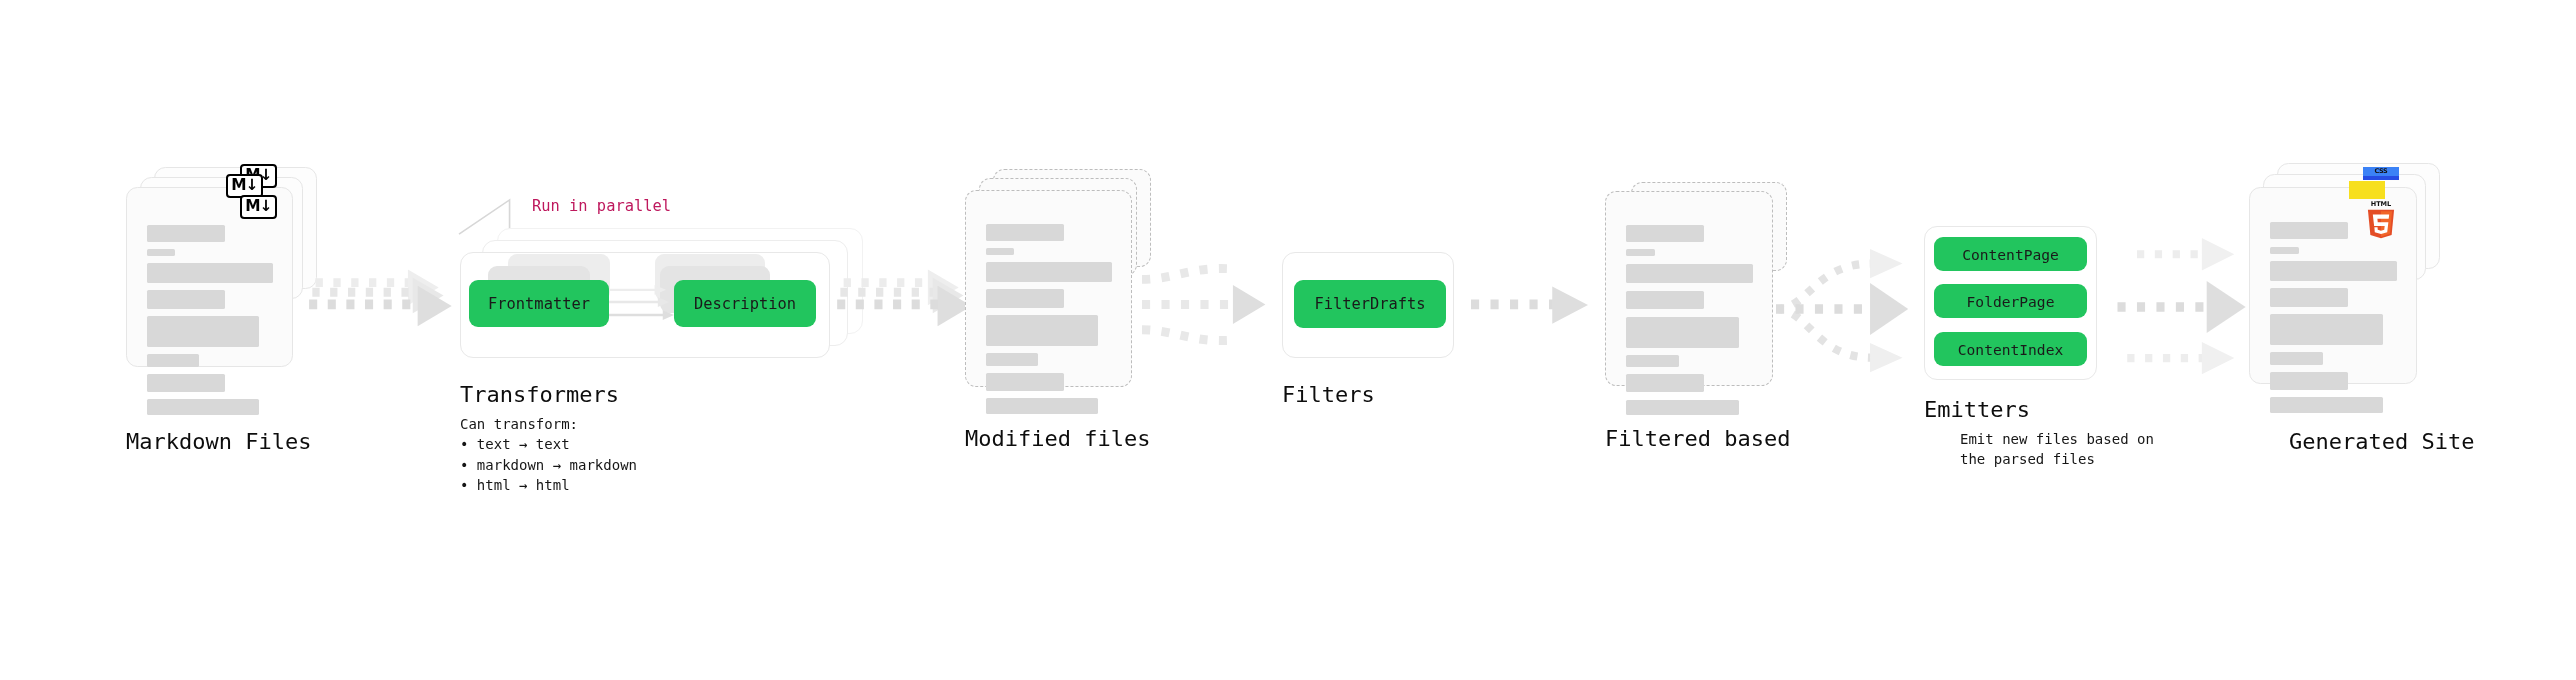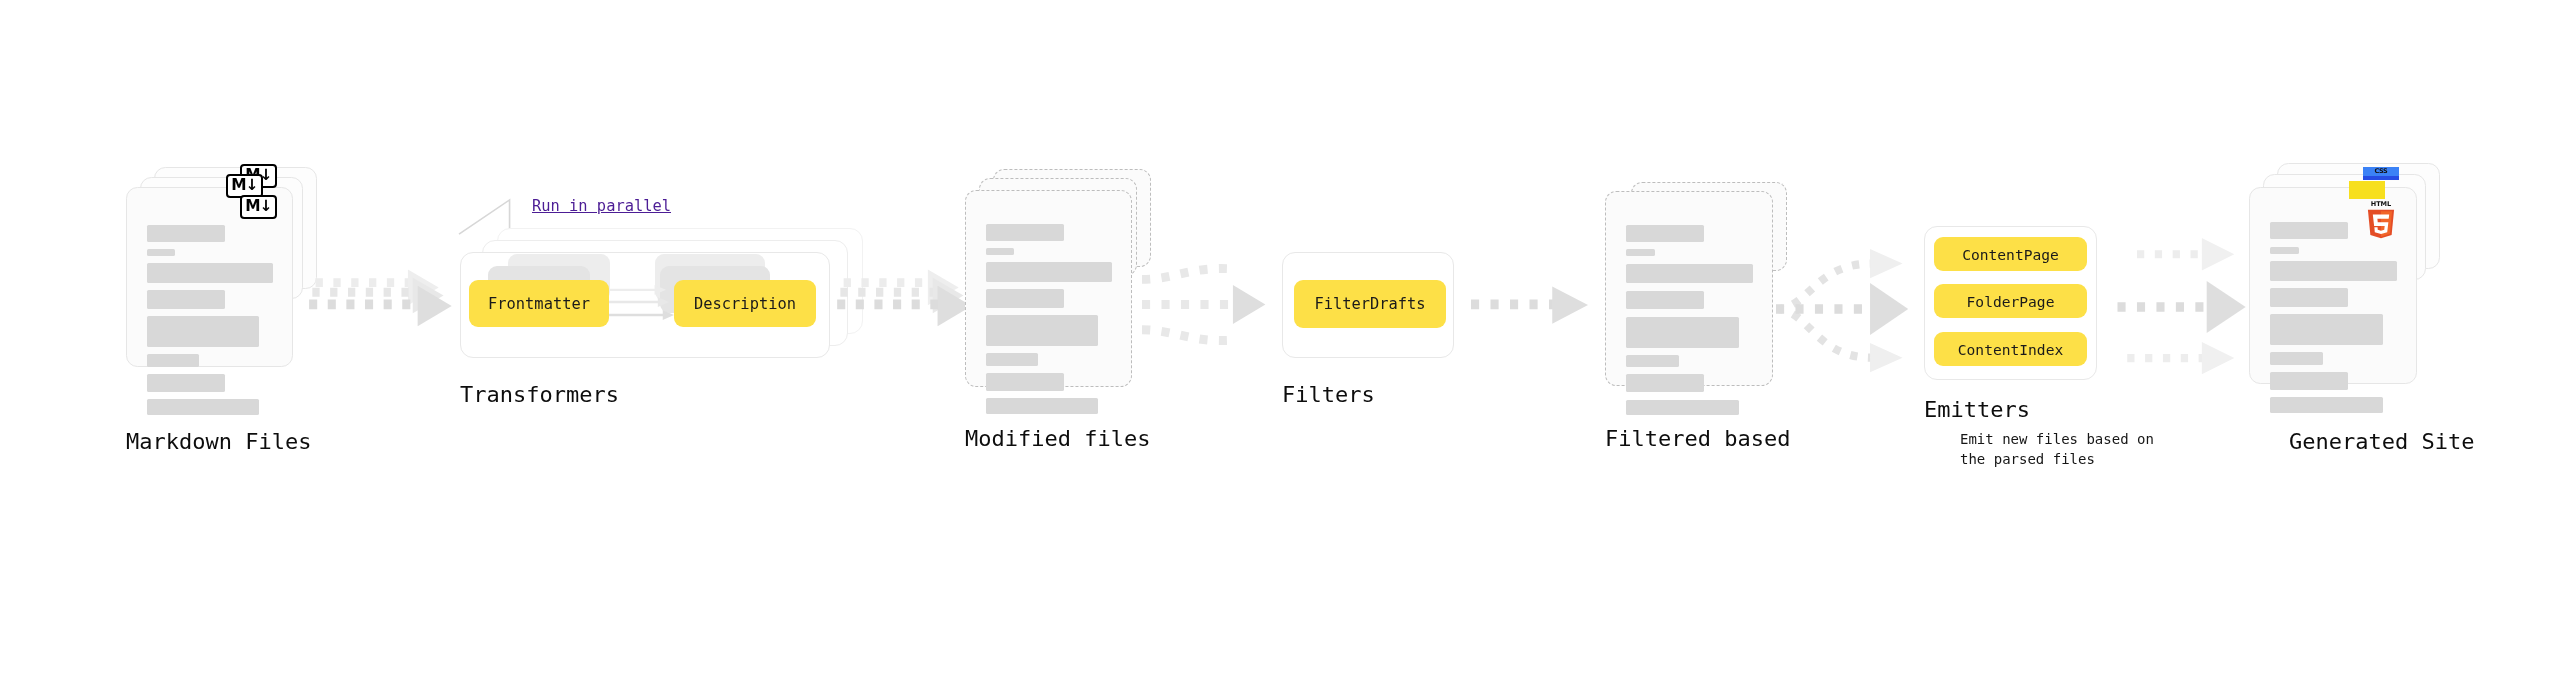--- a/index.html
+++ b/index.html
@@ -61,21 +61,21 @@
   .panel {
     position: absolute;
     border: 1.6px solid #e8e8e8;
     border-radius: 13px;
     background: #ffffff;
   }
   .panel.l1 { border-color: #f2f2f2; }
   .panel.l2 { border-color: #ededed; }
   .chip {
     position: absolute;
-    background: #fde047;
+    background: #22c55e;
     border-radius: 9px;
     display: flex; align-items: center; justify-content: center;
     font-size: 15.4px; color: #1a1a1a;
     white-space: nowrap;
   }
   .chip.f1 { background: #ededed; color: transparent; }
   .chip.f2 { background: #e4e4e4; color: transparent; }
 
   
   .title {
@@ -88,23 +88,22 @@
   .sub {
     position: absolute;
     font-size: 14px;
     line-height: 20.3px;
     color: #161616;
     white-space: pre-line;
   }
   .note {
     position: absolute;
     font-size: 15.4px;
-    color: #4c1d95;
+    color: #be185d;
     white-space: nowrap;
-    text-decoration: underline;
   }
   svg { position: absolute; overflow: visible; }
 </style>
 </head>
 <body>
 
 <div id="stage">
 
   <div class="filestack" style="left:126px; top:167px;">
     <div class="fcard ghost" style="left:28px; top:0px; width:163px; height:122px;"></div>
@@ -169,20 +168,24 @@
         <line x1="0" y1="27" x2="62" y2="27"></line>
       </g>
       <polygon points="60,21 74,27 60,33" fill="#e8e8e8"></polygon>
       <g fill="none" stroke="#dedede" stroke-width="3">
         <line x1="0" y1="43" x2="68" y2="43"></line>
       </g>
       <polygon points="66,37 80,43 66,49" fill="#dedede"></polygon>
     </svg>
   </div>
   <div class="title" style="left:460px; top:382px;">Transformers</div>
+  <div class="sub" style="left:460px; top:414px;">Can transform:
+ • text → text
+ • markdown → markdown
+ • html → html</div>
 
   <svg style="left:837px; top:268px;" width="138" height="81" viewBox="0 0 170 100">
     <g stroke="#ececec" stroke-width="11" stroke-dasharray="9 13" fill="none">
       <line x1="8" y1="18" x2="120" y2="18"></line>
     </g>
     <polygon points="112,2 150,24 112,46" fill="#eeeeee"></polygon>
     <g stroke="#e6e6e6" stroke-width="11" stroke-dasharray="9 13" fill="none">
       <line x1="4" y1="30" x2="126" y2="30"></line>
     </g>
     <polygon points="118,12 156,34 118,56" fill="#e8e8e8"></polygon>

